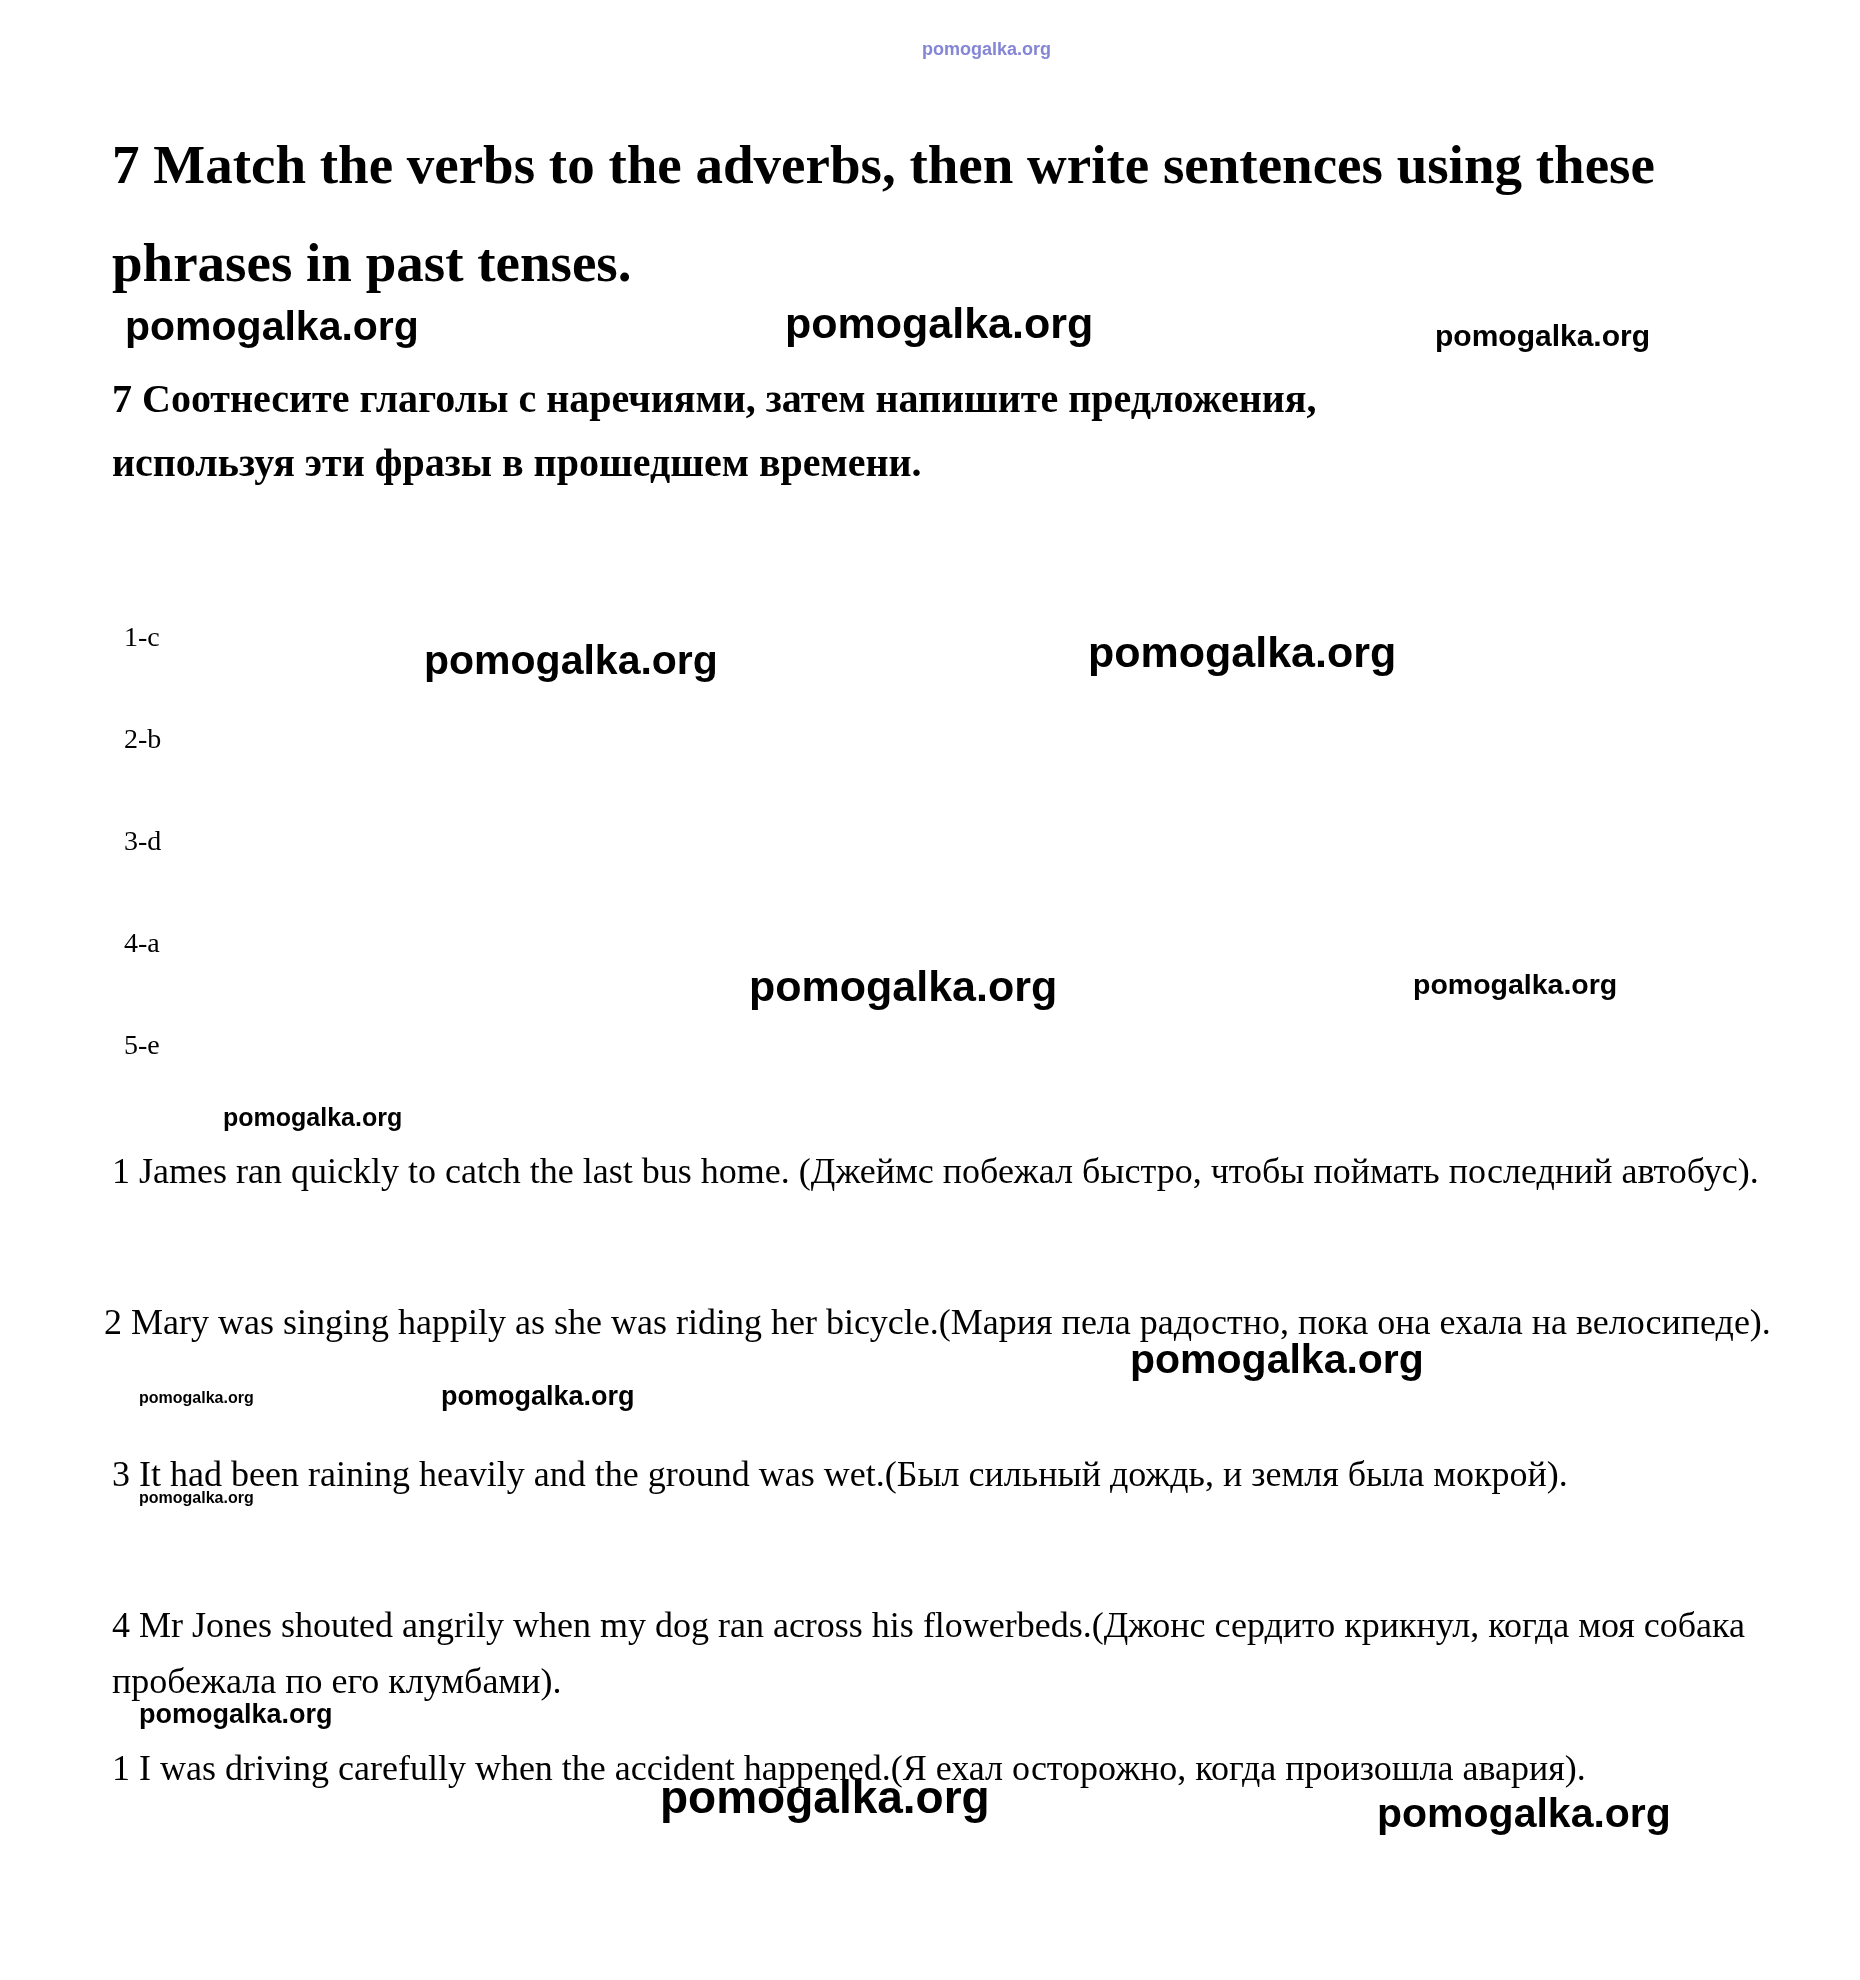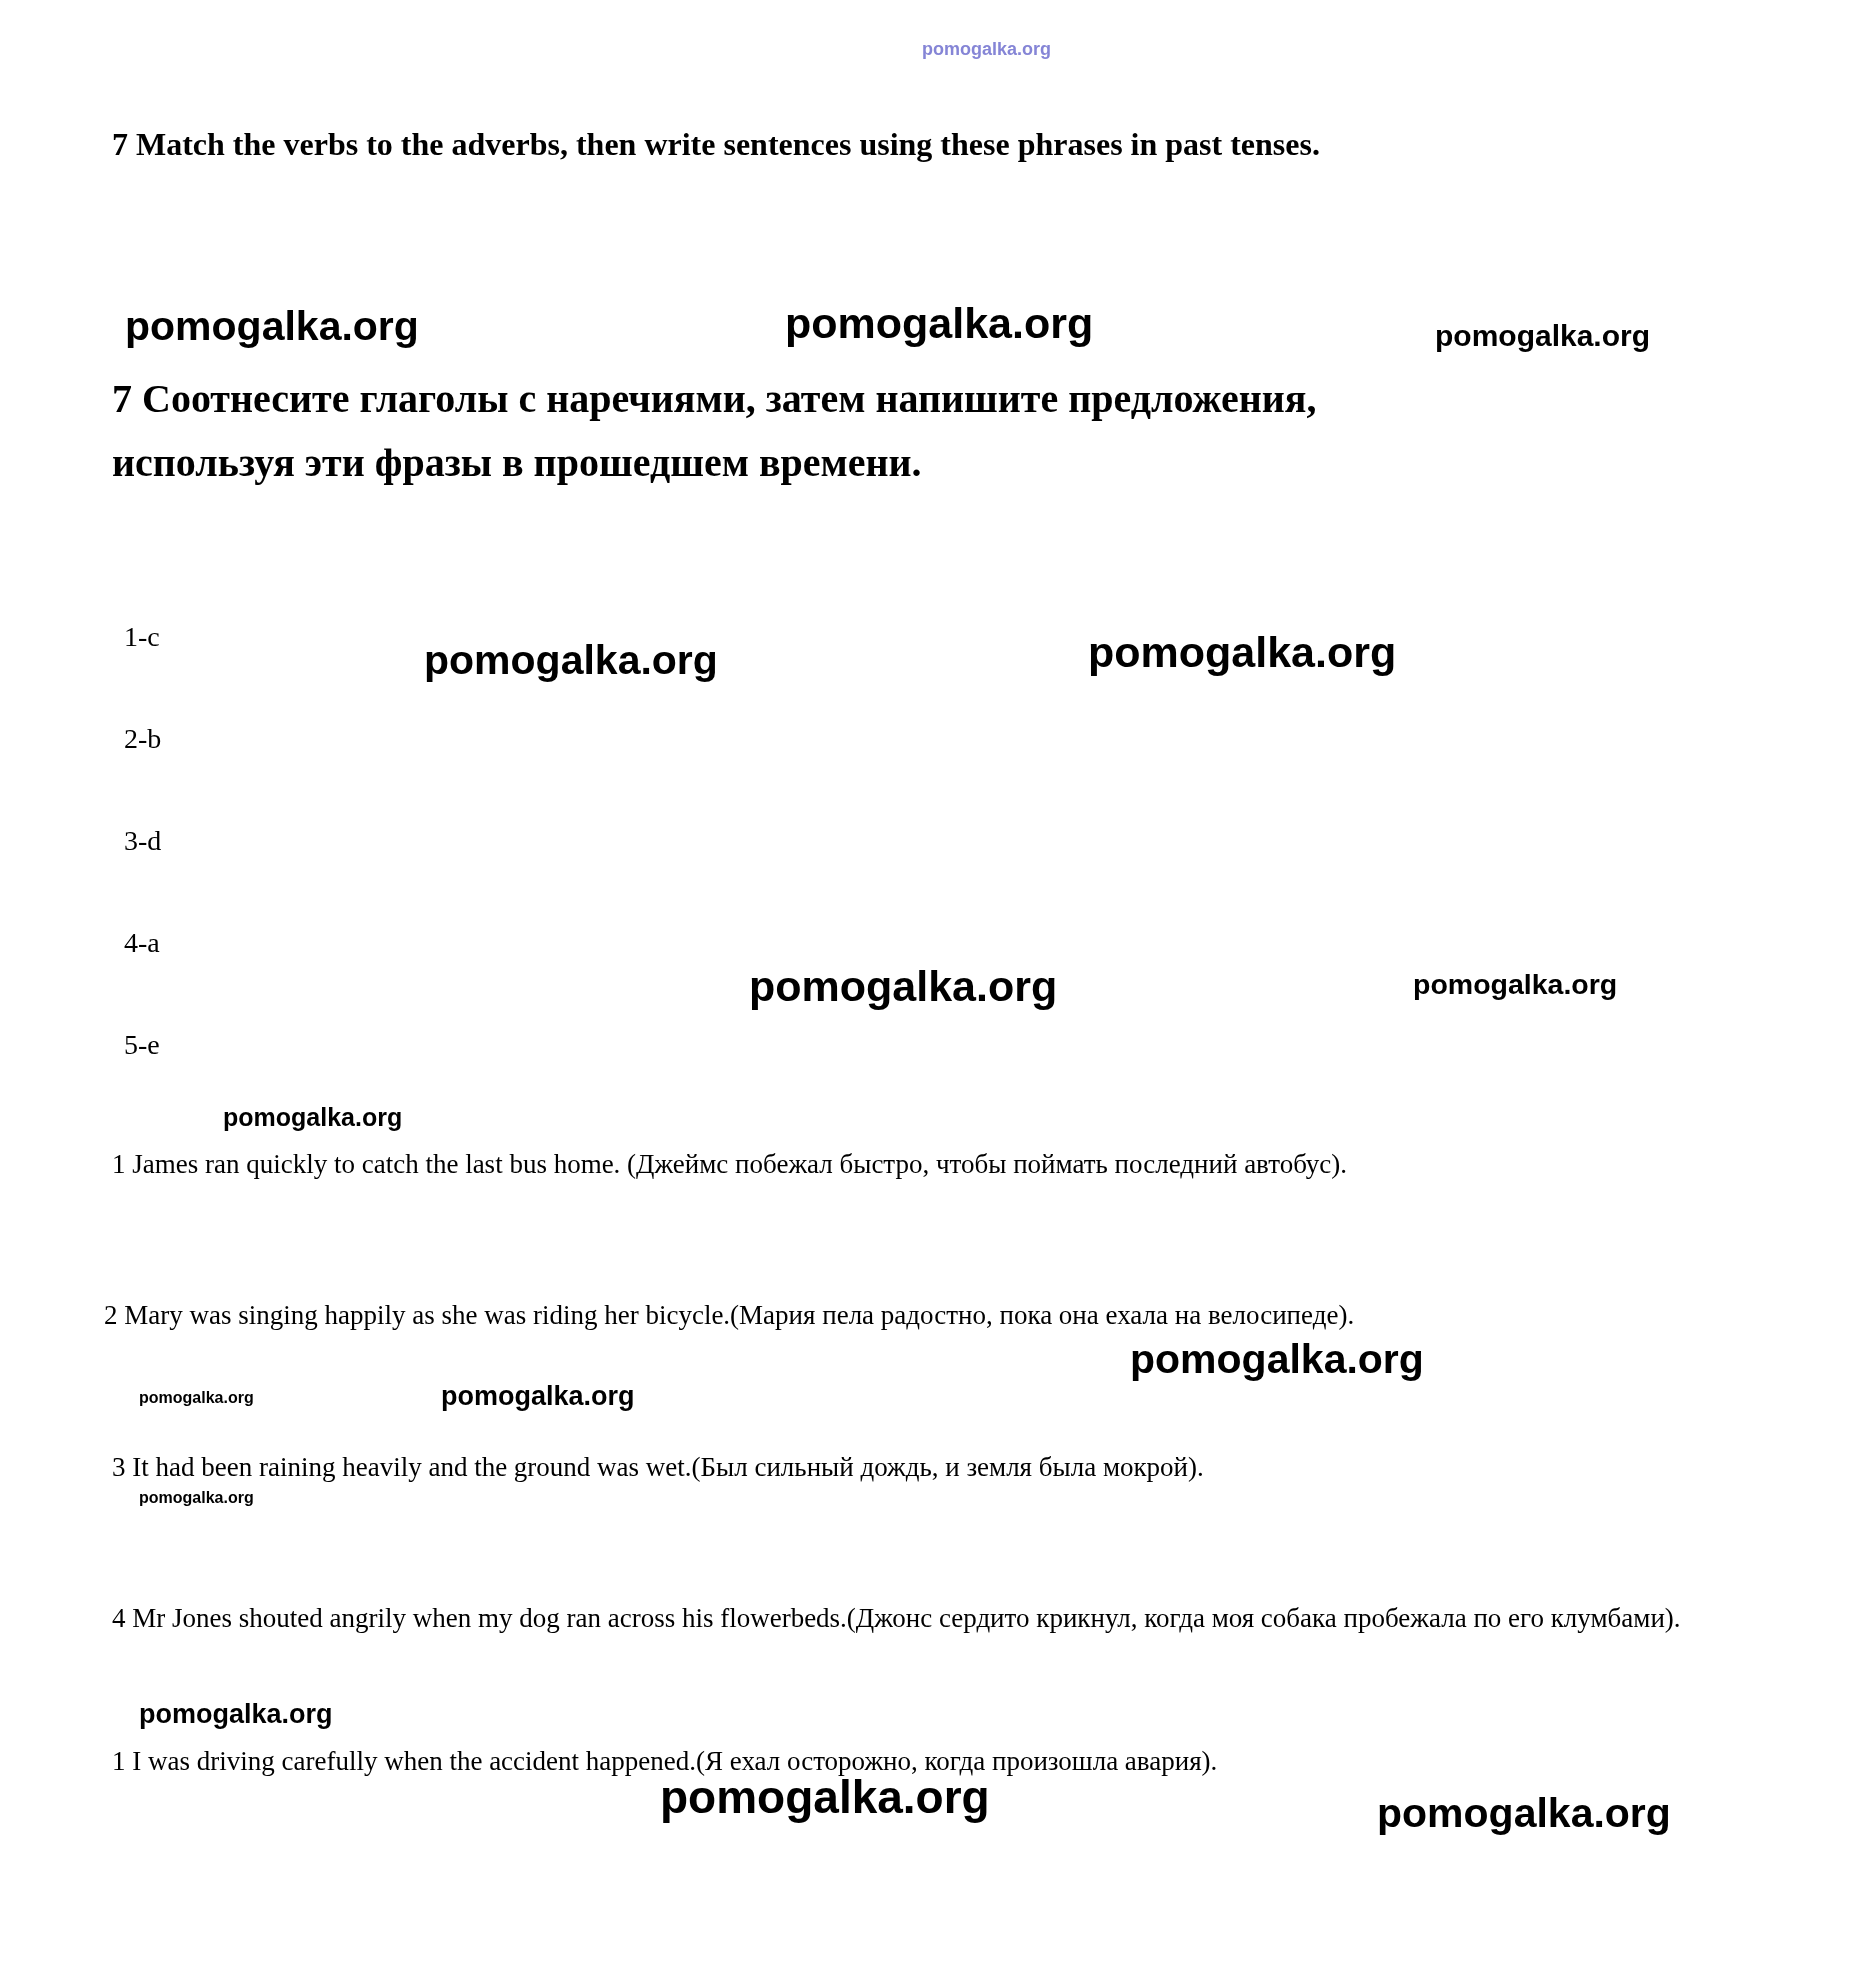--- a/index.html
+++ b/index.html
@@ -18,34 +18,34 @@
     position: absolute;
     font-family: "Liberation Sans", sans-serif;
     font-weight: bold;
     color: #000000;
     white-space: nowrap;
     line-height: 1;
   }
   .wm-top { color: #8585d6; }
   .heading {
     font-weight: bold;
-    font-size: 32px;
+    font-size: 55px;
     line-height: 1.78;
   }
   .heading-ru {
     font-weight: bold;
     font-size: 40px;
     line-height: 1.6;
   }
   .answer {
     font-size: 28px;
     line-height: 1;
   }
   .sentence {
-    font-size: 27px;
+    font-size: 36px;
     line-height: 1.55;
   }
 </style>
 </head>
 <body>
 
 <div class="page">
 
   <div class="wm wm-top" style="left:886px; top:3.6px; font-size:18px;">pomogalka.org</div>
 

